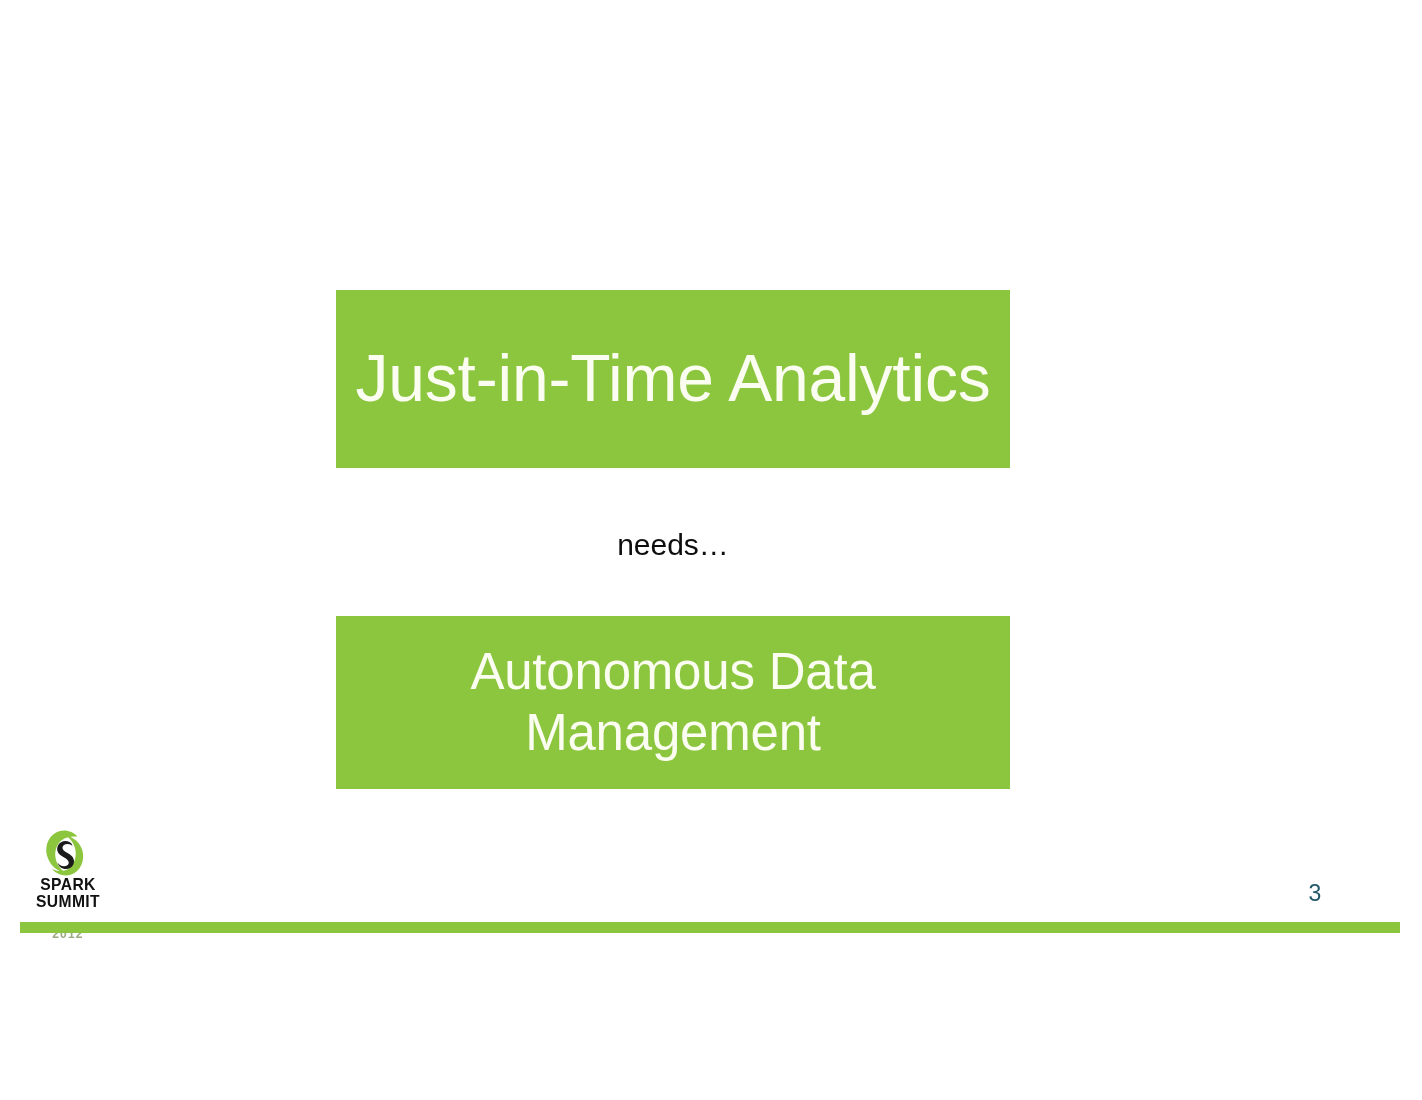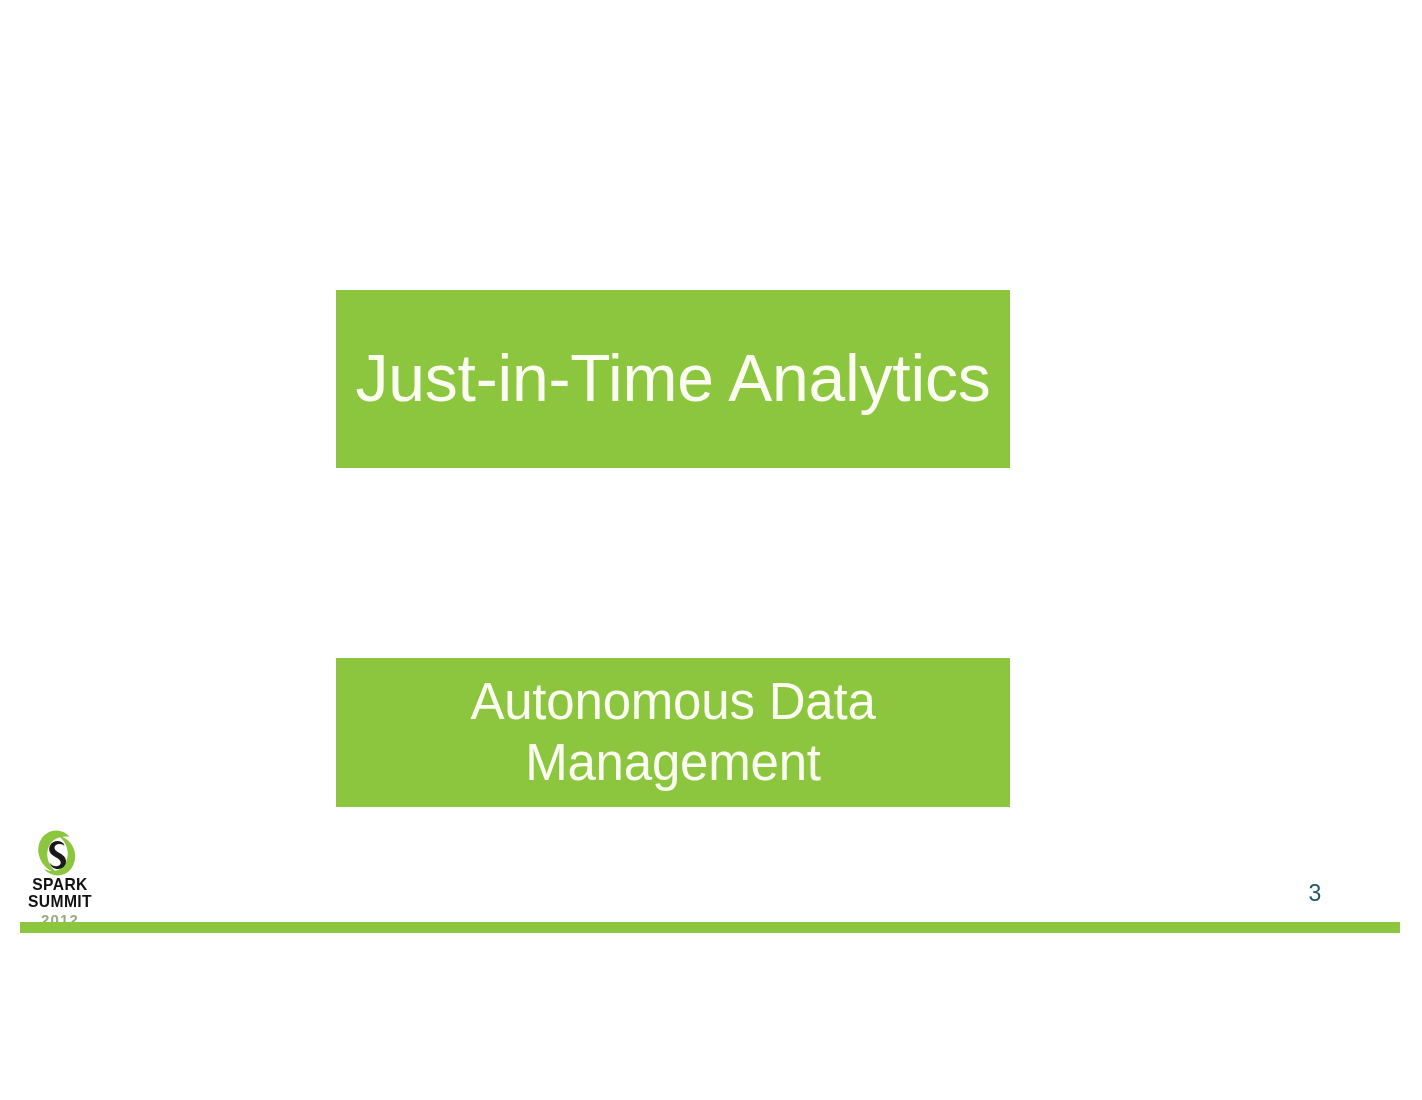--- a/index.html
+++ b/index.html
@@ -41,22 +41,22 @@
 
   #box-jit {
     top: 290px;
     height: 178px;
   }
   #box-jit .box-text {
     font-size: 66px;
   }
 
   #box-adm {
-    top: 658px;
-    height: 149px;
+    top: 616px;
+    height: 173px;
   }
   #box-adm .box-text {
     font-size: 51px;
   }
 
   
   #needs-text {
     position: absolute;
     top: 527px;
     left: 336px;
@@ -86,21 +86,21 @@
     width: 50px;
     text-align: center;
     font-family: "Liberation Sans", sans-serif;
     font-size: 23px;
     color: #215968;
   }
 
   
   #logo {
     position: absolute;
-    left: 14px;
+    left: 22px;
     top: 828px;
     width: 92px;
     height: 90px;
   }
   #logo-mark {
     position: absolute;
     left: 14px;
     top: 0px;
     width: 56px;
     height: 50px;
@@ -120,34 +120,35 @@
     color: #111111;
     font-size: 17px;
     letter-spacing: 0.4px;
     transform: scaleX(0.92);
   }
   .logo-year {
     display: block;
     font-family: "Liberation Sans", sans-serif;
     font-weight: 700;
     color: #9BAA7E;
-    font-size: 15px;
+    font-size: 12px;
     letter-spacing: 1.2px;
-    margin-top: 2px;
+    margin-top: 18px;
   }
 </style>
 </head>
 <body>
 
 <div id="slide">
 
   <div id="box-jit" class="concept-box">
     <span class="box-text">Just-in-Time Analytics</span>
   </div>
 
+  <div id="needs-text">needs…</div>
 
   <div id="box-adm" class="concept-box">
     <span class="box-text">Autonomous Data
 Management</span>
   </div>
 
   <div id="logo">
     <div id="logo-mark">
       <svg viewBox="0 0 56 50" width="56" height="50" aria-hidden="true">
 

